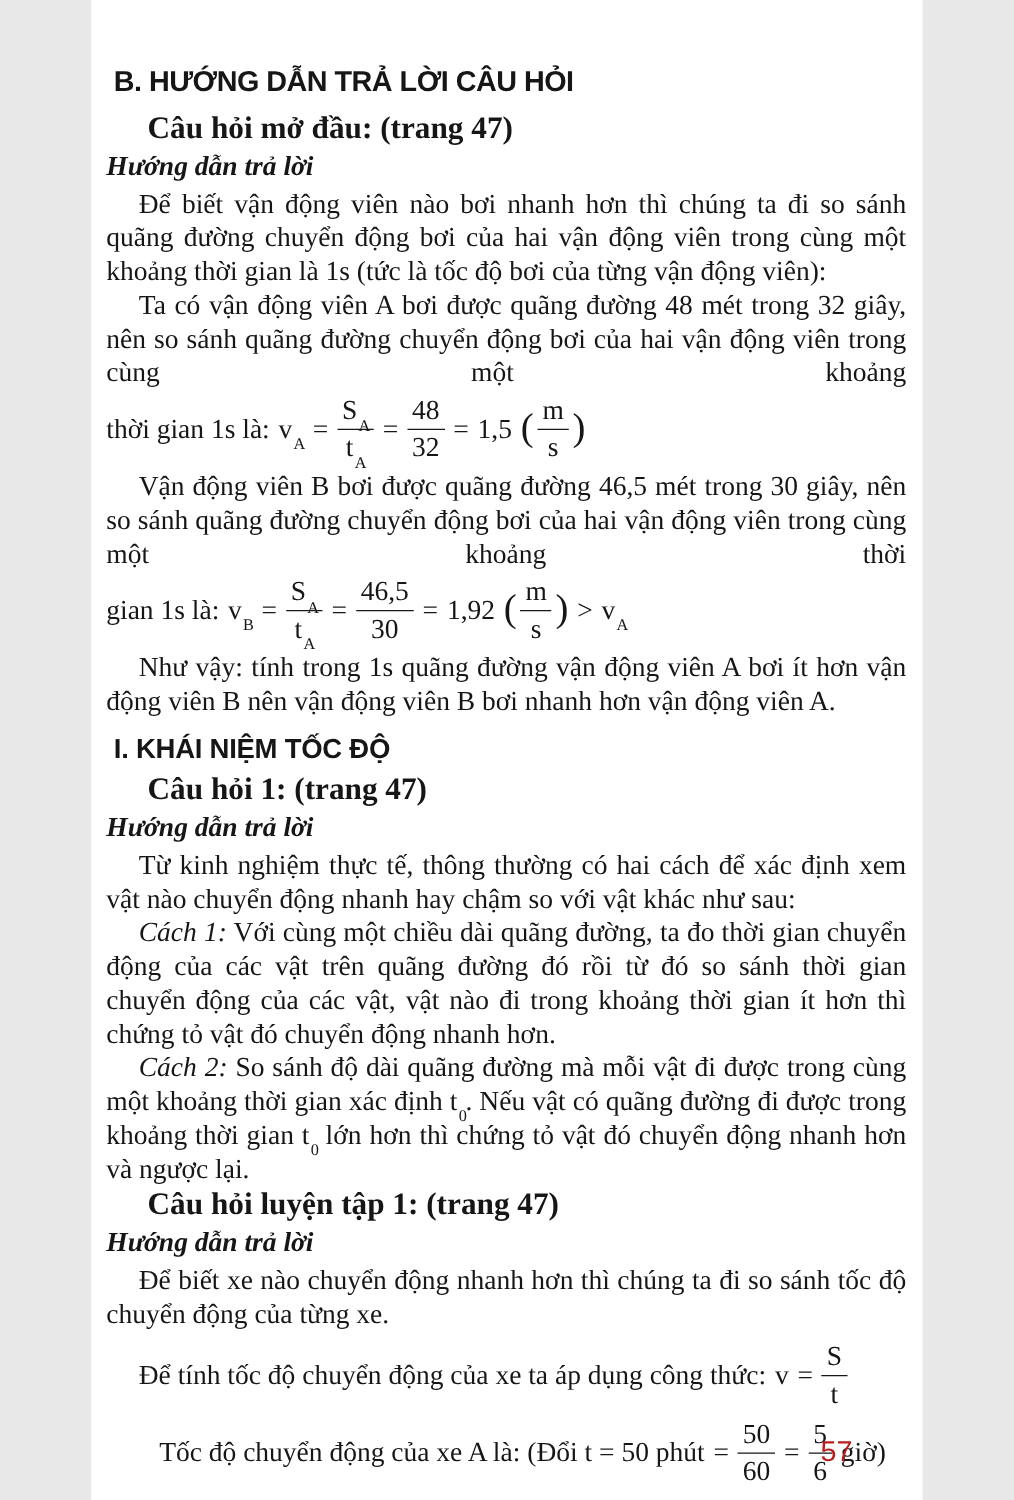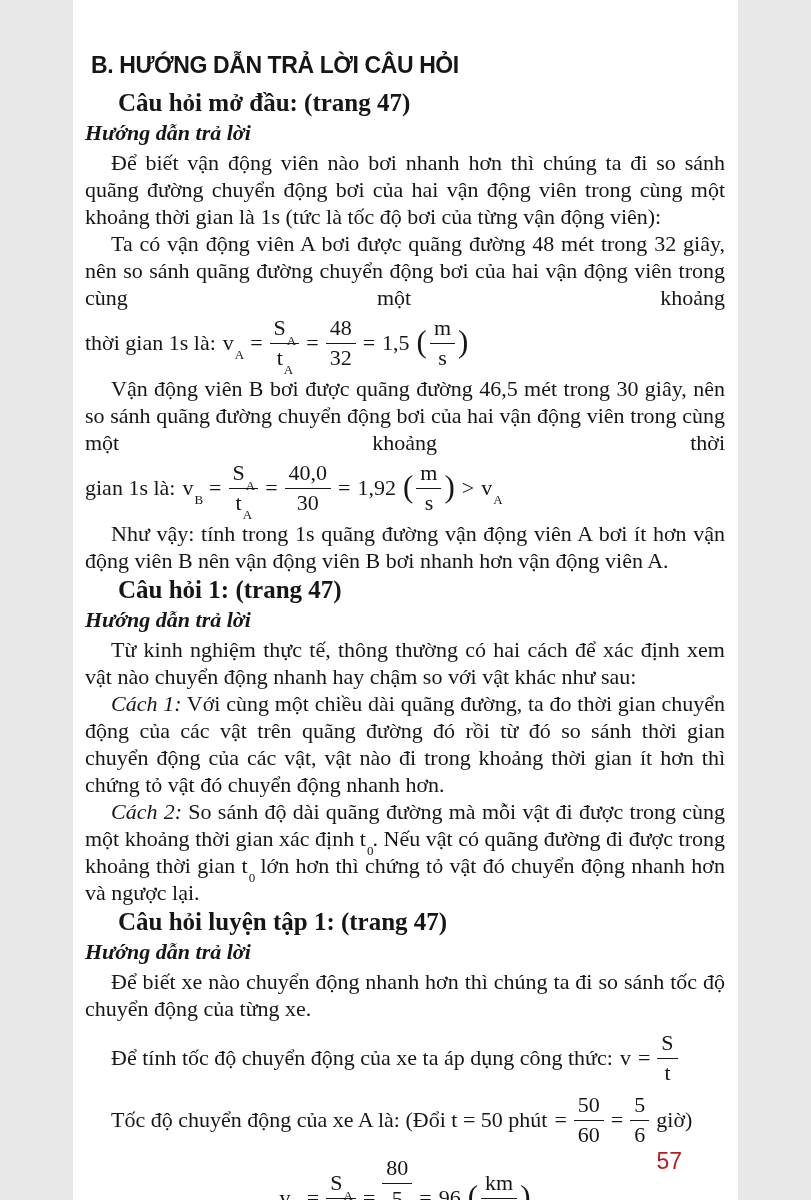--- a/index.html
+++ b/index.html
@@ -88,37 +88,38 @@
     <div class="frow">
       <span>gian 1s là:</span>
       <span><span>v</span><sub class="s">B</sub></span>
       <span>=</span>
       <span class="frac">
         <span class="num"><span>S</span><sub class="s">A</sub></span>
         <span class="den"><span>t</span><sub class="s">A</sub></span>
       </span>
       <span>=</span>
       <span class="frac">
-        <span class="num">40,0</span>
+        <span class="num">46,5</span>
         <span class="den">30</span>
       </span>
       <span>=</span>
       <span>1,92</span>
       <span class="par">(</span>
       <span class="frac" style="margin:0 -4px;">
         <span class="num">m</span>
         <span class="den">s</span>
       </span>
       <span class="par">)</span>
       <span>&gt;</span>
       <span><span>v</span><sub class="s">A</sub></span>
     </div>
 
     <p class="body">Như vậy: tính trong 1s quãng đường vận động viên A bơi ít hơn vận động viên B nên vận động viên B bơi nhanh hơn vận động viên A.</p>
 
+    <div class="h-section">I. KHÁI NIỆM TỐC ĐỘ</div>
 
     <div class="q-label">Câu hỏi 1: (trang 47)</div>
 
     <div class="guide">Hướng dẫn trả lời</div>
 
     <p class="body">Từ kinh nghiệm thực tế, thông thường có hai cách để xác định xem vật nào chuyển động nhanh hay chậm so với vật khác như sau:</p>
 
     <p class="body"><span class="lead-italic">Cách 1:</span><span> Với cùng một chiều dài quãng đường, ta đo thời gian chuyển động của các vật trên quãng đường đó rồi từ đó so sánh thời gian chuyển động của các vật, vật nào đi trong khoảng thời gian ít hơn thì chứng tỏ vật đó chuyển động nhanh hơn.</span></p>
 
     <p class="body"><span class="lead-italic">Cách 2:</span><span> So sánh độ dài quãng đường mà mỗi vật đi được trong cùng một khoảng thời gian xác định t</span><sub class="s">0</sub><span>. Nếu vật có quãng đường đi được trong khoảng thời gian t</span><sub class="s">0</sub><span> lớn hơn thì chứng tỏ vật đó chuyển động nhanh hơn và ngược lại.</span></p>
@@ -132,21 +133,21 @@
     <div class="frow indent" style="margin-top:8px;">
       <span>Để tính tốc độ chuyển động của xe ta áp dụng công thức:</span>
       <span>v</span>
       <span>=</span>
       <span class="frac">
         <span class="num">S</span>
         <span class="den">t</span>
       </span>
     </div>
 
-    <div class="frow indent" style="margin-top:6px;">
+    <div class="frow indent" style="margin-top:6px;justify-content:center;">
       <span>Tốc độ chuyển động của xe A là: (Đổi t = 50 phút</span>
       <span>=</span>
       <span class="frac">
         <span class="num">50</span>
         <span class="den">60</span>
       </span>
       <span>=</span>
       <span class="frac">
         <span class="num">5</span>
         <span class="den">6</span>

